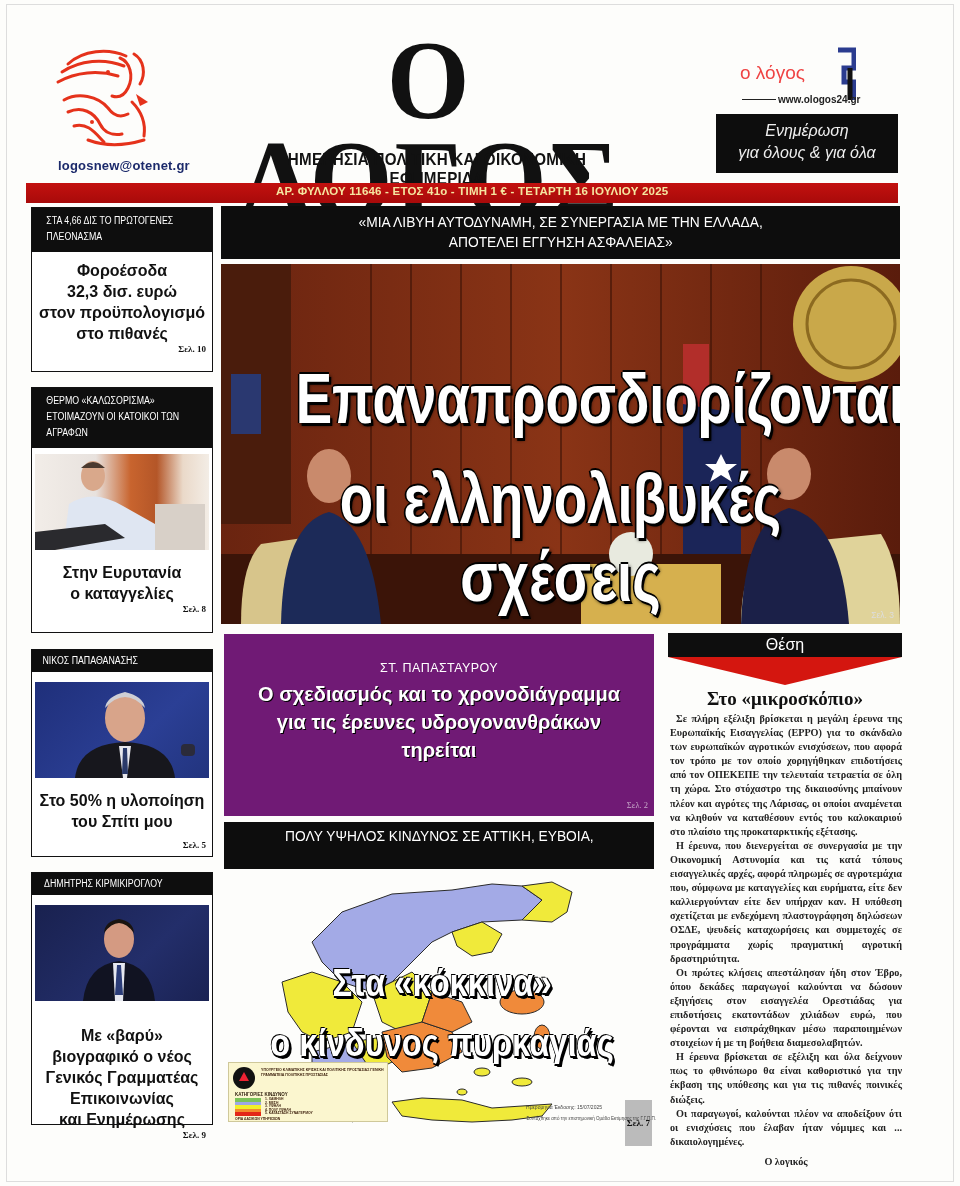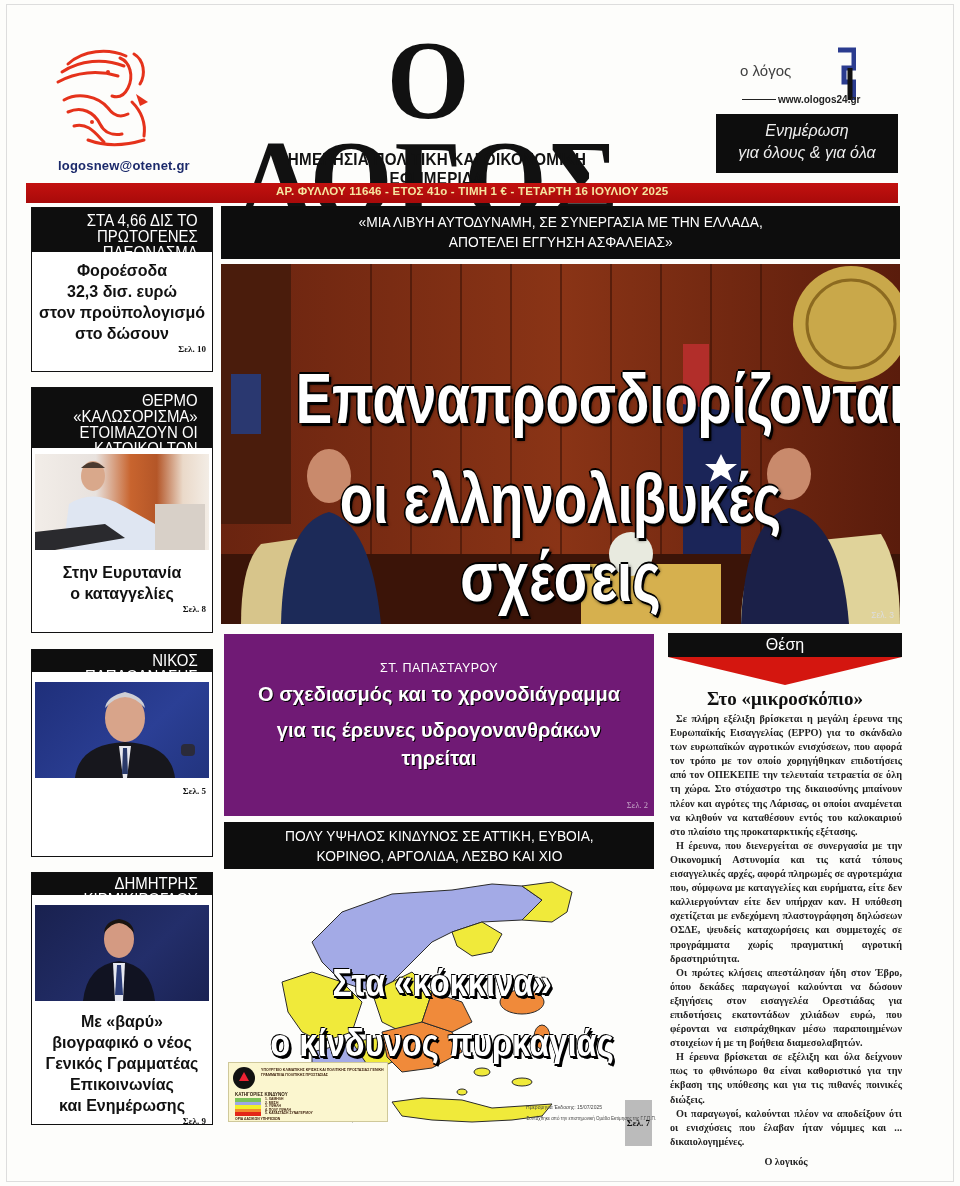--- a/index.html
+++ b/index.html
@@ -6,32 +6,32 @@
   html, body { width: 960px; height: 1186px; background: #fdfdfb; overflow: hidden; }
   body { position: relative; font-family: "Liberation Sans", sans-serif; color: #111; }
   .page-frame { position: absolute; left: 6px; top: 4px; width: 948px; height: 1178px; border: 1px solid #ddd; }
 
   
   .logo { position: absolute; left: 48px; top: 42px; width: 116px; height: 112px; }
   .email { position: absolute; left: 58px; top: 158px; font-size: 13px; font-weight: bold; color: #1c2a6b; letter-spacing: 0.2px; }
   .title { position: absolute; left: 214px; top: 30px; width: 430px; text-align: center; font-family: "Liberation Serif", serif; font-weight: bold; font-size: 112px; line-height: 100px; letter-spacing: 2px; transform: scaleX(0.95); transform-origin: center; }
   .subtitle { position: absolute; left: 222px; top: 150px; width: 430px; text-align: center; font-size: 16.5px; font-weight: bold; letter-spacing: 0.3px; transform: scaleX(0.92); }
   .o24 { position: absolute; left: 740px; top: 42px; width: 130px; height: 62px; }
-  .o24-text { position: absolute; left: 0; top: 20px; font-size: 15px; font-weight: normal; color: #404040; }
+  .o24-text { position: absolute; left: 0; top: 20px; font-size: 19px; font-weight: normal; color: #ef4444; }
   .o24-badge { position: absolute; left: 96px; top: 4px; width: 20px; height: 54px; }
   .o24-url { position: absolute; left: 38px; top: 52px; font-size: 10px; font-weight: bold; color: #222; text-align: center; }
   .o24-line { position: absolute; left: 2px; top: 57px; width: 34px; height: 1px; background: #222; }
   .tagline-box { position: absolute; left: 716px; top: 114px; width: 182px; height: 59px; background: #0d0d0d; color: #eee; text-align: center; font-style: italic; font-size: 16px; line-height: 22px; padding-top: 6px; }
 
   .redbar { position: absolute; left: 26px; top: 183px; width: 872px; height: 20px; background: linear-gradient(#c3110f,#a80a0a); }
   .issue { position: absolute; left: 250px; top: 2px; font-size: 11.5px; font-weight: bold; color: #f5e6a0; letter-spacing: 0.2px; }
 
   
   .side-box { position: absolute; left: 31px; width: 182px; border: 1.5px solid #111; background: #fff; }
-  .side-kicker { background: #0e0e0e; color: #fff; text-align: right; font-size: 17px; line-height: 16px; padding: 3px 4px; transform-origin: center; text-decoration: underline; }
+  .side-kicker { background: #0e0e0e; color: #fff; text-align: left; font-size: 10px; line-height: 16px; padding: 3px 4px; transform-origin: center; text-decoration: underline; }
   .side-kicker span { display: inline-block; transform: scaleX(0.88); }
   .side-head { text-align: center; font-weight: bold; font-size: 16px; line-height: 21px; padding: 0 4px; color: #111; }
   .page-ref { text-align: right; font-family: "Liberation Serif", serif; font-size: 9px; font-weight: bold; padding-right: 6px; }
   .side-photo { margin: 6px 3px 0 3px; height: 96px; position: relative; overflow: hidden; }
 
   
   .quote-bar { position: absolute; left: 221px; top: 206px; width: 679px; height: 53px; background: #0d0d0d; color: #fff; text-align: center; font-size: 15px; line-height: 20px; padding-top: 6px; }
   .quote-bar span { display: inline-block; transform: scaleX(0.92); }
 
   
@@ -119,21 +119,21 @@
 <div class="redbar">
   <span class="issue">ΑΡ. ΦΥΛΛΟΥ 11646 - ΕΤΟΣ 41ο - ΤΙΜΗ 1 € - ΤΕΤΑΡΤΗ 16 ΙΟΥΛΙΟΥ 2025</span>
 </div>
 
 <div class="side-box" style="top:207px;height:165px;">
   <div class="side-kicker" style="height:44px;padding-top:5px;"><span>ΣΤΑ 4,66 ΔΙΣ ΤΟ ΠΡΩΤΟΓΕΝΕΣ ΠΛΕΟΝΑΣΜΑ</span></div>
   <div style="padding-top:8px;">
     <div class="side-head">Φοροέσοδα</div>
     <div class="side-head">32,3 δισ. ευρώ</div>
     <div class="side-head">στον προϋπολογισμό</div>
-    <div class="side-head">στο δώσουν</div>
+    <div class="side-head">στο πιθανές</div>
   </div>
   <div class="page-ref">Σελ. 10</div>
 </div>
 
 <div class="side-box" style="top:387px;height:246px;">
   <div class="side-kicker" style="height:60px;padding-top:5px;"><span>ΘΕΡΜΟ «ΚΑΛΩΣΟΡΙΣΜΑ» ΕΤΟΙΜΑΖΟΥΝ ΟΙ ΚΑΤΟΙΚΟΙ ΤΩΝ ΑΓΡΑΦΩΝ</span></div>
   <div class="side-photo" style="height:96px;background:linear-gradient(90deg,#f2ede8 0%,#e8e2de 35%,#c8642e 55%,#b45628 70%,#ead9c9 85%,#f3ede6 100%);">
     <svg width="174" height="96" viewBox="0 0 174 96">
       <ellipse cx="58" cy="22" rx="12" ry="15" fill="#d9a88b"></ellipse>
       <path d="M46 14 Q58 2 70 14" fill="#4a3a30"></path>
@@ -154,35 +154,39 @@
   <div class="side-photo" style="height:96px;margin-top:10px;background:linear-gradient(135deg,#1f2f7a,#2b3f95 60%,#22347e);">
     <svg width="174" height="96" viewBox="0 0 174 96">
       <ellipse cx="90" cy="36" rx="20" ry="24" fill="#d8a48a"></ellipse>
       <path d="M70 26 Q90 4 110 26 Q108 14 90 10 Q72 14 70 26" fill="#cfcfd4"></path>
       <path d="M40 96 Q44 62 90 60 Q136 62 140 96 Z" fill="#17171d"></path>
       <path d="M84 64 L96 64 L92 96 L88 96 Z" fill="#e8e8ee"></path>
       <path d="M88 66 L92 66 L93 92 L87 92 Z" fill="#2a3a6a"></path>
       <rect x="146" y="62" width="14" height="12" rx="4" fill="#2b2b3a"></rect>
     </svg>
   </div>
+  <div style="padding-top:12px;">
+    <div class="side-head">Στο 50% η υλοποίηση</div>
+    <div class="side-head">του Σπίτι μου</div>
+  </div>
   <div class="page-ref" style="margin-top:8px;">Σελ. 5</div>
 </div>
 
 <div class="side-box" style="top:872px;height:253px;">
   <div class="side-kicker" style="height:22px;"><span>ΔΗΜΗΤΡΗΣ ΚΙΡΜΙΚΙΡΟΓΛΟΥ</span></div>
   <div class="side-photo" style="height:96px;margin-top:10px;background:linear-gradient(135deg,#19214f,#232e6a 60%,#1a2253);">
     <svg width="174" height="96" viewBox="0 0 174 96">
       <ellipse cx="84" cy="34" rx="15" ry="19" fill="#d49a82"></ellipse>
       <path d="M69 28 Q84 8 99 28 Q98 16 84 14 Q70 16 69 28" fill="#1a1410"></path>
       <path d="M48 96 Q52 60 84 56 Q116 60 120 96 Z" fill="#111322"></path>
       <path d="M78 58 L90 58 L88 96 L80 96 Z" fill="#e6e8f0"></path>
       <path d="M82 60 L86 60 L88 90 L80 90 Z" fill="#2b3c78"></path>
     </svg>
   </div>
-  <div style="padding-top:10px;">
+  <div style="padding-top:24px;">
     <div class="side-head">Με «βαρύ»</div>
     <div class="side-head">βιογραφικό ο νέος</div>
     <div class="side-head">Γενικός Γραμματέας</div>
     <div class="side-head">Επικοινωνίας</div>
     <div class="side-head">και Ενημέρωσης</div>
   </div>
   <div class="page-ref">Σελ. 9</div>
 </div>
 
 <div class="quote-bar">
@@ -229,28 +233,27 @@
     <path d="M520 360 Q524 256 568 244 Q620 256 628 360 Z" fill="#1b2048"></path>
   </svg>
   <div class="hero-headline" style="top:96px;">Επαναπροσδιορίζονται</div>
   <div class="hero-headline" style="top:196px;">οι ελληνολιβυκές σχέσεις</div>
   <span class="hero-ref">Σελ. 3</span>
 </div>
 
 <div class="blue-box">
   <div class="blue-kicker">ΣΤ. ΠΑΠΑΣΤΑΥΡΟΥ</div>
   <div class="blue-head">Ο σχεδιασμός και το χρονοδιάγραμμα</div>
-  <div class="blue-head" style="margin-top:8px">για τις έρευνες υδρογονανθράκων</div>
+  <div class="blue-head" style="margin-top:0">για τις έρευνες υδρογονανθράκων</div>
   <div class="blue-head" style="margin-top:0">τηρείται</div>
   <span class="blue-ref">Σελ. 2</span>
 </div>
 
 <div class="fire-bar">
   <div><span>ΠΟΛΥ ΥΨΗΛΟΣ ΚΙΝΔΥΝΟΣ ΣΕ ΑΤΤΙΚΗ, ΕΥΒΟΙΑ,</span></div>
-  <div><span>ΚΟΡΙΝΘΟ, ΑΡΓΟΛΙΔΑ, ΛΕΣΒΟ ΚΑΙ ΧΙΟ</span></div>
 </div>
 
 <div class="map">
   <svg width="440" height="268" viewBox="0 0 440 268" style="position:absolute;left:0;top:0;">
     <g stroke="#2a2a2a" stroke-width="1">
 
       <path d="M120 40 L170 22 L230 18 L270 12 L300 14 L320 28 L300 48 L260 50 L230 60 L210 70 L190 90 L170 110 L150 120 L120 110 L100 90 L90 70 Z" fill="#a3aae6"></path>
 
       <path d="M300 14 L330 10 L350 20 L345 40 L330 50 L300 48 L320 28 Z" fill="#f0ea3a"></path>
       <path d="M230 60 L260 50 L280 62 L270 80 L250 84 L235 74 Z" fill="#f0ea3a"></path>

